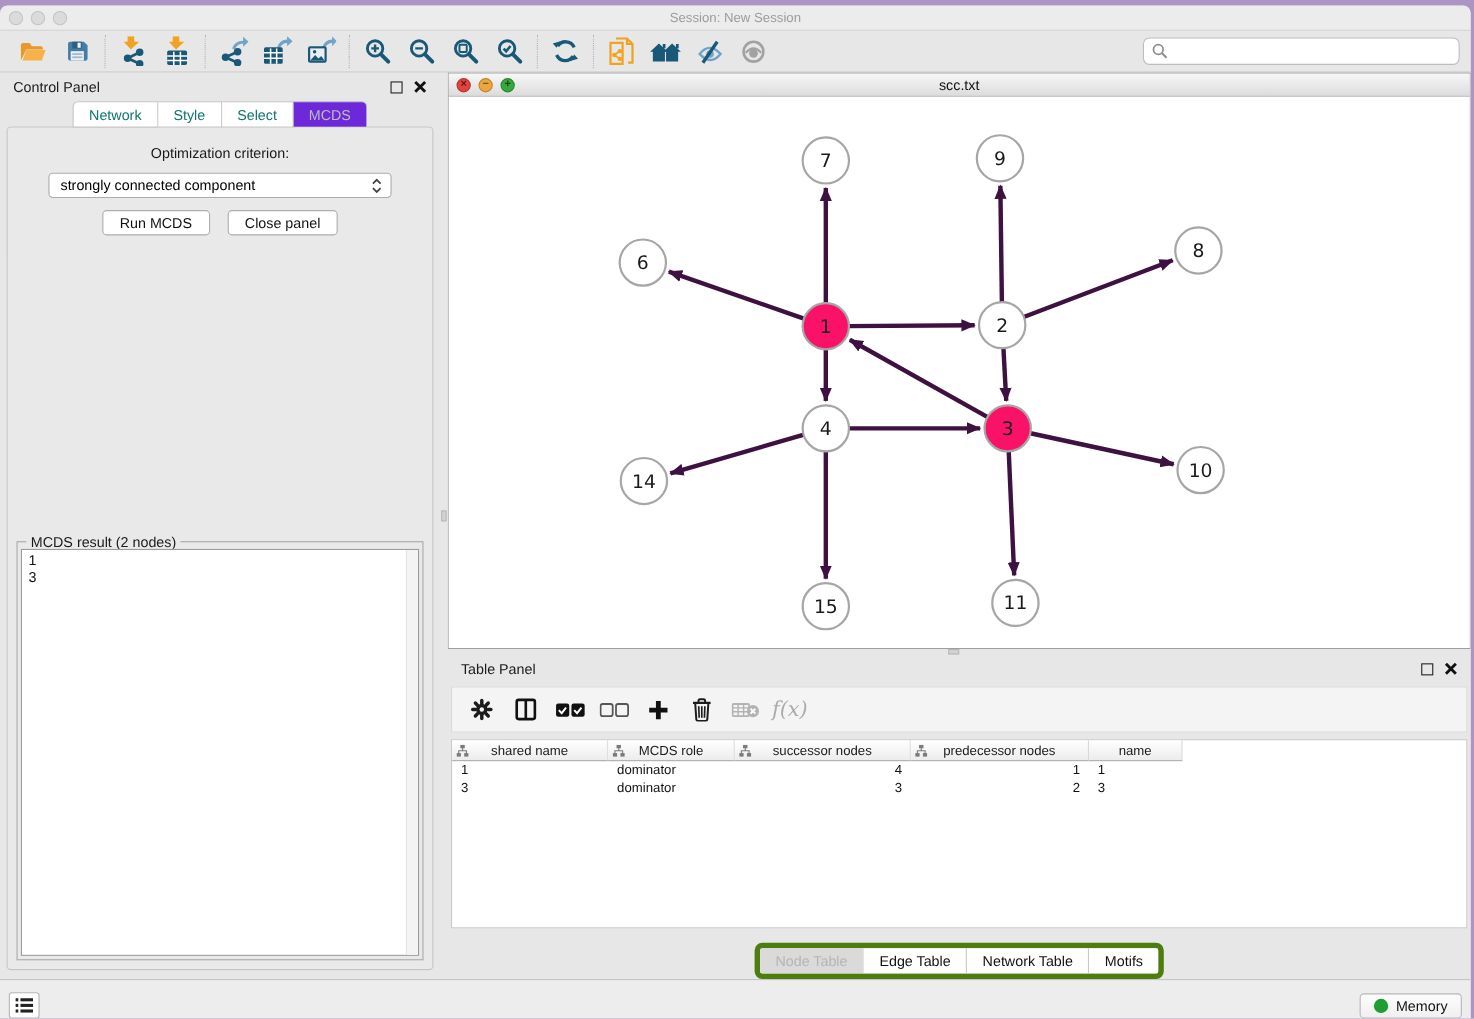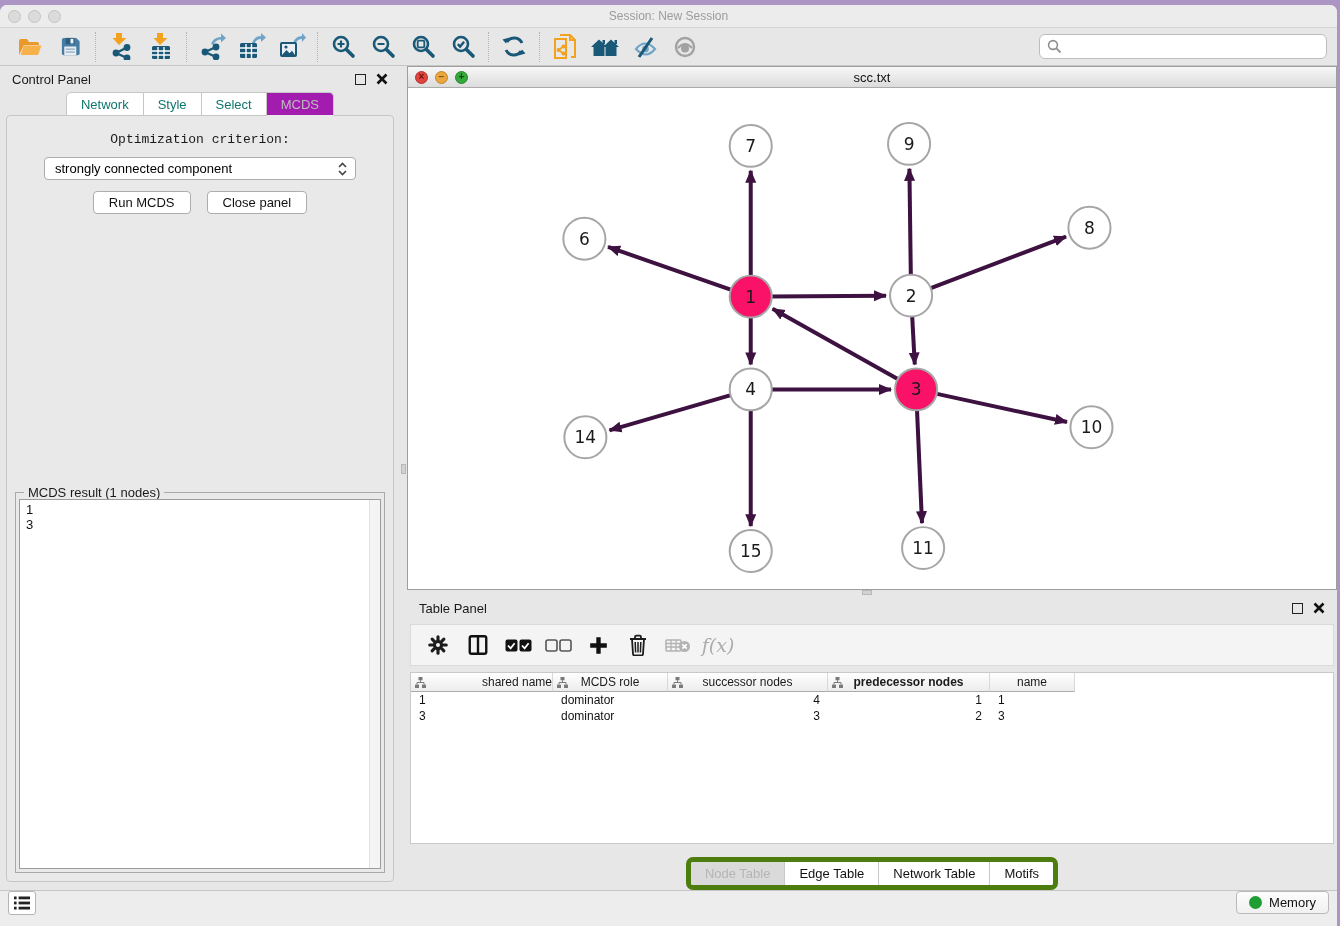--- a/index.html
+++ b/index.html
@@ -26,23 +26,23 @@
   
   .control-panel { width:400px; flex:none; display:flex; flex-direction:column; background:#E7E7E7; }
   .panel-header { height:26px; display:flex; align-items:center; padding:0 12px; font-size:13px; color:#1a1a1a; flex:none; }
   .panel-header .spacer { flex:1; }
   .wc { display:flex; align-items:center; gap:10px; }
   .wc-float { width:11px; height:11px; border:1.6px solid #222; background:transparent; }
   .cp-tabs { display:flex; justify-content:center; margin-bottom:-1px; z-index:1; flex:none; }
   .cp-tab { font-size:13px; padding:4px 14px 3px; background:#fff; color:#0f766e; border:1px solid #C6C6C6; border-bottom:1px solid #C6C6C6; }
   .cp-tab:first-child { border-radius:5px 0 0 0; }
   .cp-tab + .cp-tab { border-left:none; }
-  .cp-tab.active { background:#a21caf; color:#BDBDBD; border-radius:0 5px 0 0; border-bottom:1px solid #E9E9E9; }
+  .cp-tab.active { background:#6d28d9; color:#BDBDBD; border-radius:0 5px 0 0; border-bottom:1px solid #E9E9E9; }
   .cp-content { flex:1; margin:0 6px 8px; background:#E9E9E9; border:1px solid #C6C6C6; border-radius:4px; position:relative; padding-top:16px; }
-  .opt-label { text-align:center; font-size:13px; color:#1a1a1a;font-family:Liberation Mono, monospace; }
+  .opt-label { text-align:center; font-size:13px; color:#1a1a1a; }
   .criterion { margin:10px auto 0; width:312px; height:23px; background:#fff; border:1px solid #ACACAC; border-radius:4px; display:flex; align-items:center; padding:0 8px 0 10px; font-size:13px; }
   .criterion .flex { flex:1; }
   .btn-row { display:flex; justify-content:center; gap:16px; margin-top:11px; }
   .btn { background:#fff; border:1px solid #ADADAD; border-radius:4px; font-size:13px; padding:3px 15px; color:#111; }
   .result-group { position:absolute; left:8px; right:8px; top:376px; bottom:8px; border:1px solid #A9A9A9; }
   .result-legend { position:absolute; top:-8px; left:8px; background:#E9E9E9; padding:0 4px; font-size:13px; color:#1a1a1a; }
   .result-area { position:absolute; left:3px; right:3px; top:6px; bottom:3px; background:#fff; border:1px solid #9C9C9C; font-size:13px; padding:2px 6px; white-space:pre; color:#111; overflow:hidden; }
   .result-scroll { position:absolute; top:7px; bottom:4px; right:4px; width:11px; background:#F4F4F4; border-left:1px solid #E2E2E2; }
 
   
@@ -79,21 +79,21 @@
   .th .hicon { position:absolute; left:4px; top:4px; }
   .tr { display:flex; height:16px; align-items:center; }
   .td { font-size:12px; color:#111; padding:0 8px; flex:none; overflow:hidden; white-space:nowrap; }
   .tp-bottom { flex:1; display:flex; justify-content:center; align-items:flex-start; padding-top:13px; }
   .seg-tabs { display:flex; border:5px solid #4d7c0f; border-radius:7px; overflow:hidden; background:#fff; }
   .seg { font-size:13px; padding:4px 14px; color:#111; background:#fff; }
   .seg + .seg { border-left:1px solid #C9C9C9; }
   .seg.active { background:#DADADA; color:#B5B5B5; }
 
   
-  .statusbar { height:36px; flex:none; background:#EDEDED; border-top:1px solid #C5C5C5; display:flex; align-items:flex-start; padding:0 8px; }
+  .statusbar { height:36px; flex:none; background:#EDEDED; border-top:1px solid #C5C5C5; display:flex; align-items:flex-end; padding:0 8px; }
   .list-btn { width:28px; height:24px; background:#fff; border:1px solid #B5B5B5; border-radius:3px; display:flex; align-items:center; justify-content:center; }
   .memory-btn { margin-left:auto; display:flex; align-items:center; gap:7px; background:linear-gradient(#FDFDFD,#F0F0F0); border:1px solid #B9B9B9; border-radius:4px; padding:3px 12px; font-size:13px; color:#111; }
   .mem-dot { width:13px; height:13px; border-radius:50%; background:#1E9E33; }
 </style>
 </head>
 <body>
 
 <div class="window">
 
   <div class="titlebar">
@@ -287,21 +287,21 @@
           <svg width="9" height="14" viewBox="0 0 9 14">
               <path d="M1 5 L4.5 1.5 8 5" fill="none" stroke="#444" stroke-width="1.6"></path>
               <path d="M1 9 L4.5 12.5 8 9" fill="none" stroke="#444" stroke-width="1.6"></path>
             </svg>
         </div>
         <div class="btn-row">
           <button class="btn">Run MCDS</button>
           <button class="btn">Close panel</button>
         </div>
         <div class="result-group">
-          <div class="result-legend">MCDS result (1 nodes)</div>
+          <div class="result-legend">MCDS result (2 nodes)</div>
           <div class="result-area">1
 3</div>
           <div class="result-scroll"></div>
         </div>
       </div>
     </div>
 
     <div class="vsplit">
         <div class="grip"></div>
       </div>
@@ -465,21 +465,21 @@
                 <circle cx="19.5" cy="9.5" r="5.5" fill="#B3B3B3"></circle>
                 <path d="M17.3 7.3 l4.4 4.4 M21.7 7.3 l-4.4 4.4" stroke="#fff" stroke-width="1.7"></path>
               </svg>
           </div>
           <div class="tp-tool">
             <span class="fx">f(x)</span>
           </div>
         </div>
         <div class="tp-table">
           <div class="thead" id="thead-row">
-              <div class="th" style="width: 142px; justify-content: flex-end;">
+              <div class="th" style="width: 142px;">
                 <svg class="hicon" width="11" height="11" viewBox="0 0 11 11">
                   <g fill="#7a7a7a">
                     <rect x="3.5" y="0" width="4" height="3.3"></rect>
                     <rect x="0" y="7.6" width="4" height="3.4"></rect>
                     <rect x="7" y="7.6" width="4" height="3.4"></rect>
                   </g>
                   <path d="M5.5 3.3 V5.5 M2 7.6 V5.5 H9 V7.6" stroke="#7a7a7a" fill="none"></path>
                 </svg>
                 <span>shared name</span>
               </div>
@@ -498,21 +498,21 @@
                 <svg class="hicon" width="11" height="11" viewBox="0 0 11 11">
                   <g fill="#7a7a7a">
                     <rect x="3.5" y="0" width="4" height="3.3"></rect>
                     <rect x="0" y="7.6" width="4" height="3.4"></rect>
                     <rect x="7" y="7.6" width="4" height="3.4"></rect>
                   </g>
                   <path d="M5.5 3.3 V5.5 M2 7.6 V5.5 H9 V7.6" stroke="#7a7a7a" fill="none"></path>
                 </svg>
                 <span>successor nodes</span>
               </div>
-              <div class="th" style="width: 162px; font-weight: bold;">
+              <div class="th" style="width: 162px;">
                 <svg class="hicon" width="11" height="11" viewBox="0 0 11 11">
                   <g fill="#7a7a7a">
                     <rect x="3.5" y="0" width="4" height="3.3"></rect>
                     <rect x="0" y="7.6" width="4" height="3.4"></rect>
                     <rect x="7" y="7.6" width="4" height="3.4"></rect>
                   </g>
                   <path d="M5.5 3.3 V5.5 M2 7.6 V5.5 H9 V7.6" stroke="#7a7a7a" fill="none"></path>
                 </svg>
                 <span>predecessor nodes</span>
               </div>

